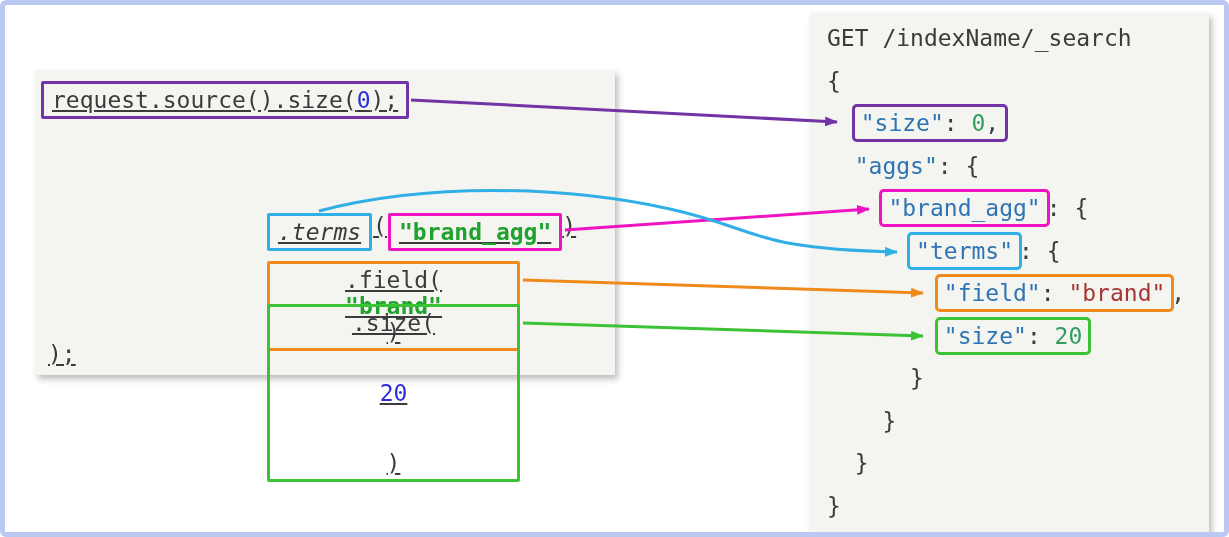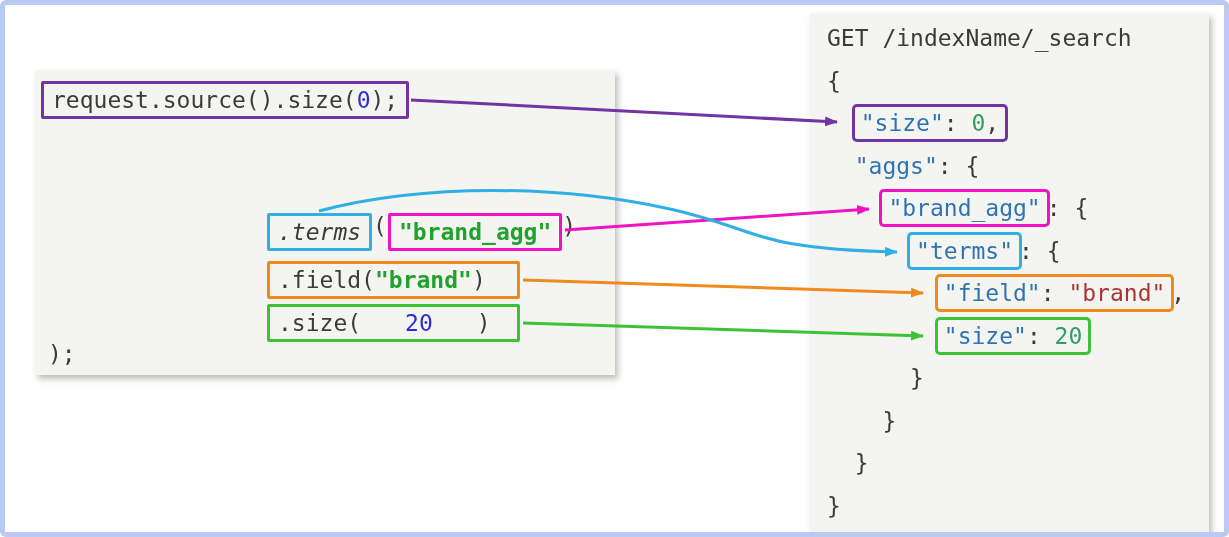--- a/index.html
+++ b/index.html
@@ -9,39 +9,39 @@
     font-family:"DejaVu Sans Mono","Liberation Mono",monospace;
     overflow:hidden;
   }
   .panel{
     position:absolute; background:#f4f5f1;
     box-shadow:3px 4px 6px rgba(110,110,110,.45);
   }
   #java-panel{ left:30px; top:65px; width:580px; height:305px; }
   #dsl-panel{ left:805px; top:8px; width:399px; height:519px; }
 
-  .code{ color:#3b3b3b; font-size:23px; white-space:pre; }
+  .code{ color:#3b3b3b; font-size:23px; white-space:pre;text-decoration:underline; }
   .jline{ position:absolute; }
 
   
   .jnum{ color:#2d2dd8; }
   .jstr{ color:#21a12e; font-weight:bold; }
   .ital{ font-style:italic; }
 
   
   .hbox{
     display:inline-flex; align-items:center; box-sizing:border-box;
     border:3px solid #000; border-radius:2px; padding:3px 8px; background:transparent;
   }
   .b-purple{ border-color:#7233a5; }
   .b-pink{ border-color:#ef13c3; }
   .b-cyan{ border-color:#30aee6; }
   .b-orange{ border-color:#f08a1d; }
   .b-green{ border-color:#3cc335;gap:44px; }
-  .w253{ width:253px; }
+  .w253{ width:253px;flex-direction:column; }
 
   
   #dsl-pre{
     position:absolute; left:17px; top:4px; margin:0;
     font-size:23px; line-height:42.5px; color:#3b3b3b; white-space:pre;
   }
   .key{ color:#2e74b5; }
   .num{ color:#2f9e5e; }
   .str{ color:#a93434; }
 

